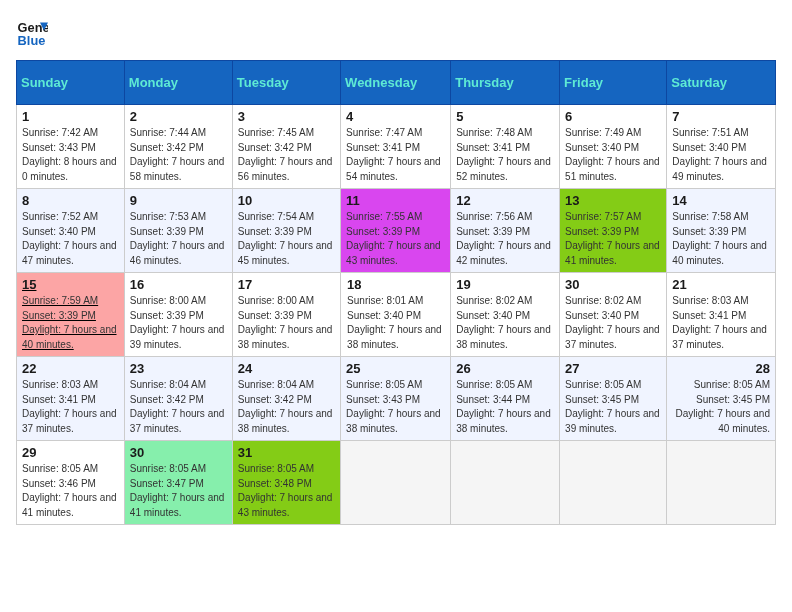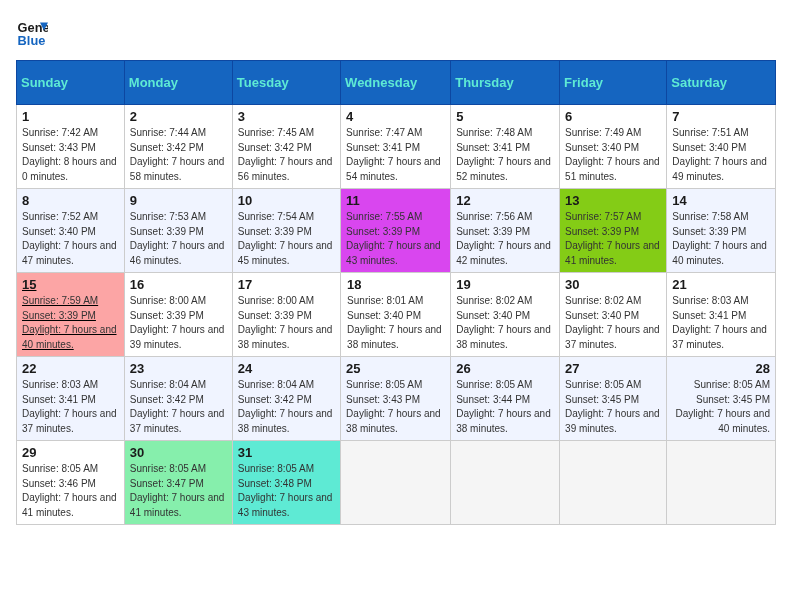--- a/index.html
+++ b/index.html
@@ -234,21 +234,21 @@
       </tr>
       <tr>
         <td style="background: rgb(255, 255, 255);">
           <span class="day-num">29</span>
           <div class="day-info">Sunrise: 8:05 AM<br>Sunset: 3:46 PM<br>Daylight: 7 hours and 41 minutes.</div>
         </td>
         <td style="background: #86efac;">
           <span class="day-num">30</span>
           <div class="day-info">Sunrise: 8:05 AM<br>Sunset: 3:47 PM<br>Daylight: 7 hours and 41 minutes.</div>
         </td>
-        <td style="background: #5eead4;">
+        <td style="background: #84cc16;">
           <span class="day-num">31</span>
           <div class="day-info">Sunrise: 8:05 AM<br>Sunset: 3:48 PM<br>Daylight: 7 hours and 43 minutes.</div>
         </td>
         <td class="empty"></td>
         <td class="empty"></td>
         <td class="empty"></td>
         <td class="empty"></td>
       </tr>
     </tbody>
 </table>

